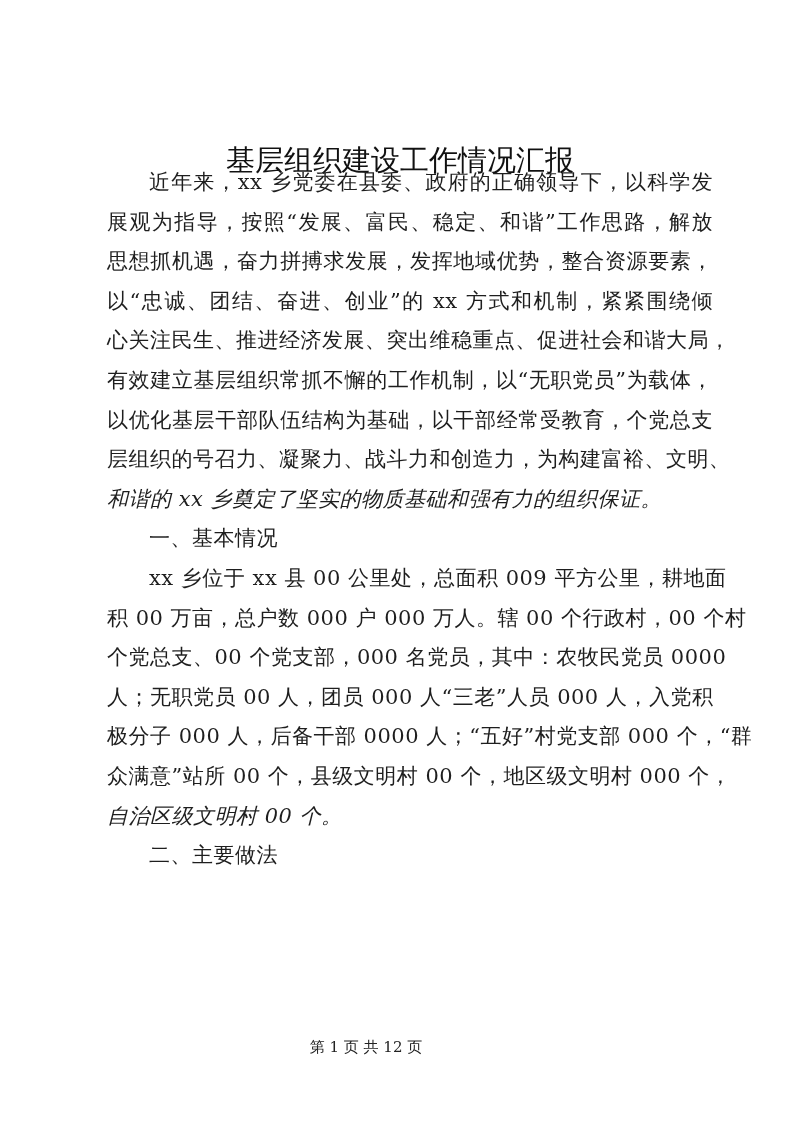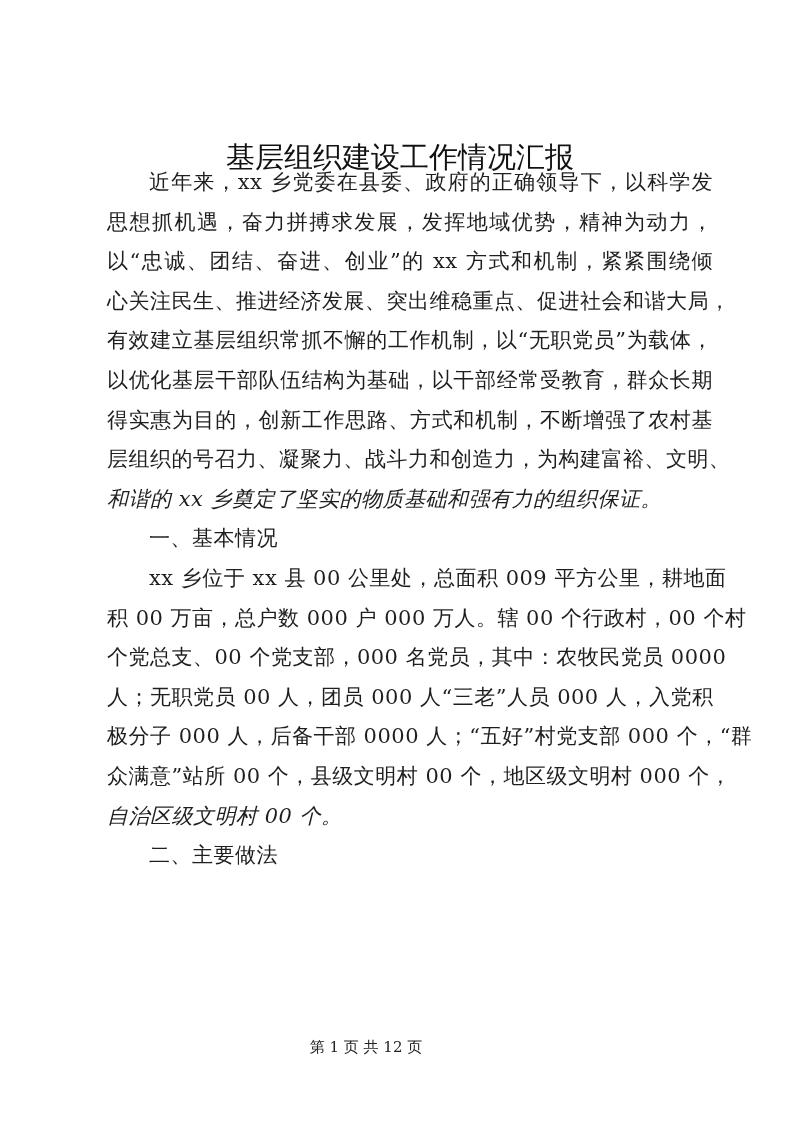--- a/index.html
+++ b/index.html
@@ -1,45 +1,45 @@
 <!DOCTYPE html>
 <html><head>
 <meta charset="utf-8">
 <style>
   html, body { margin: 0; padding: 0; background: #ffffff; }
   body { width: 800px; height: 1131px; position: relative; overflow: hidden;
          font-family: "DejaVu Serif", "Liberation Serif", serif; color: #1a1a1a; }
   .page { position: absolute; left: 0; top: 0; width: 800px; height: 1131px; background: #fff; }
   .title { position: absolute; top: 140px; left: 0; width: 800px; text-align: center;
-           font-size: 29px; line-height: 40px; font-weight: normal; color: #111; letter-spacing: 0px; font-family: Liberation Mono, monospace; }
+           font-size: 29px; line-height: 40px; font-weight: normal; color: #111; letter-spacing: 0px; }
   .body { position: absolute; top: 163px; left: 107px; width: 606px; }
   .line { font-size: 21px; line-height: 39.6px; height: 39.6px; white-space: nowrap;
           text-align: justify; text-align-last: justify; letter-spacing: 0.5px; color: #1e1e1e; }
   .line.last { text-align-last: left; font-style: italic; }
   .line.indent { padding-left: 42px; }
   .line.heading { text-align-last: left; padding-left: 42px; }
   .footer { position: absolute; top: 1038px; left: 0; width: 732px; text-align: center;
             font-size: 15px; color: #222; }
 </style>
 </head>
 <body>
 
 <div class="page">
   <div class="title">基层组织建设工作情况汇报</div>
 
   <div class="body">
 
     <div>
       <div class="line indent">近年来，xx 乡党委在县委、政府的正确领导下，以科学发</div>
-      <div class="line">思想抓机遇，奋力拼搏求发展，发挥地域优势，精神为动力，</div>
+      <div class="line">展观为指导，按照“发展、富民、稳定、和谐”工作思路，解放</div>
+      <div class="line">思想抓机遇，奋力拼搏求发展，发挥地域优势，整合资源要素，</div>
       <div class="line">以“忠诚、团结、奋进、创业”的 xx 方式和机制，紧紧围绕倾</div>
       <div class="line">心关注民生、推进经济发展、突出维稳重点、促进社会和谐大局，</div>
       <div class="line">有效建立基层组织常抓不懈的工作机制，以“无职党员”为载体，</div>
-      <div class="line">以优化基层干部队伍结构为基础，以干部经常受教育，群众长期</div>
-      <div class="line">得实惠为目的，创新工作思路、方式和机制，不断增强了农村基</div>
+      <div class="line">以优化基层干部队伍结构为基础，以干部经常受教育，个党总支</div>
       <div class="line">层组织的号召力、凝聚力、战斗力和创造力，为构建富裕、文明、</div>
       <div class="line last">和谐的 xx 乡奠定了坚实的物质基础和强有力的组织保证。</div>
     </div>
 
     <div class="line heading">一、基本情况</div>
 
     <div>
       <div class="line indent">xx 乡位于 xx 县 00 公里处，总面积 009 平方公里，耕地面</div>
       <div class="line">积 00 万亩，总户数 000 户 000 万人。辖 00 个行政村，00 个村</div>
       <div class="line">个党总支、00 个党支部，000 名党员，其中：农牧民党员 0000</div>

